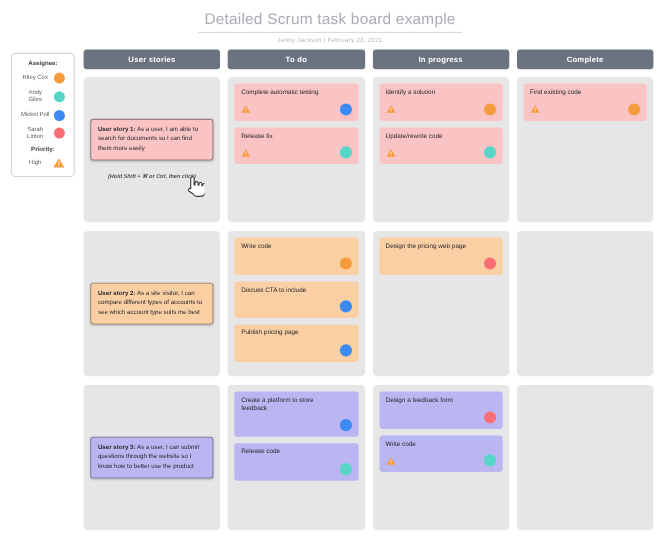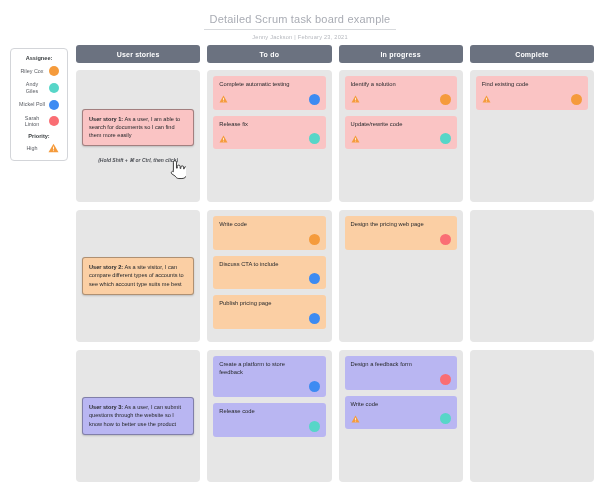--- a/index.html
+++ b/index.html
@@ -17,21 +17,21 @@
     position: relative;
   }
 
   
   .title-block {
     width: 100%;
     padding-top: 9px;
     text-align: center;
   }
   .page-title {
-    font-size: 11px;
+    font-size: 14px;
     color: #a9acb4;
     letter-spacing: .2px;
     display: inline-block;
     padding: 0 6px 4px 6px;
     border-bottom: 1px solid #d8dadd;
   }
   .page-subtitle {
     margin-top: 4px;
     font-size: 5.6px;
     color: #b4b7bd;

